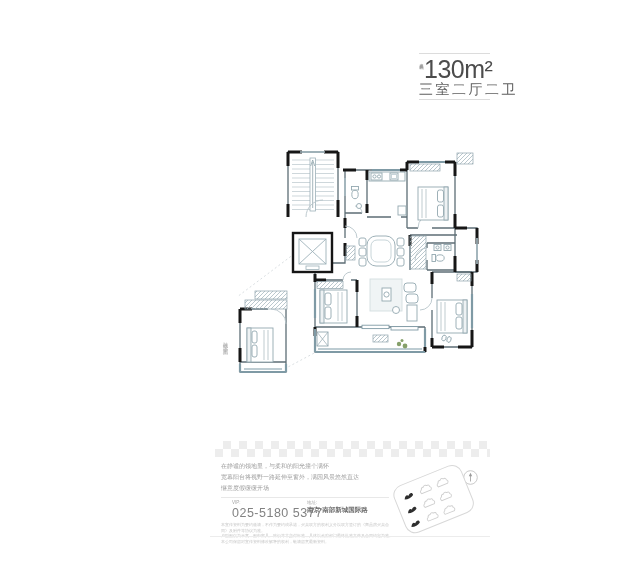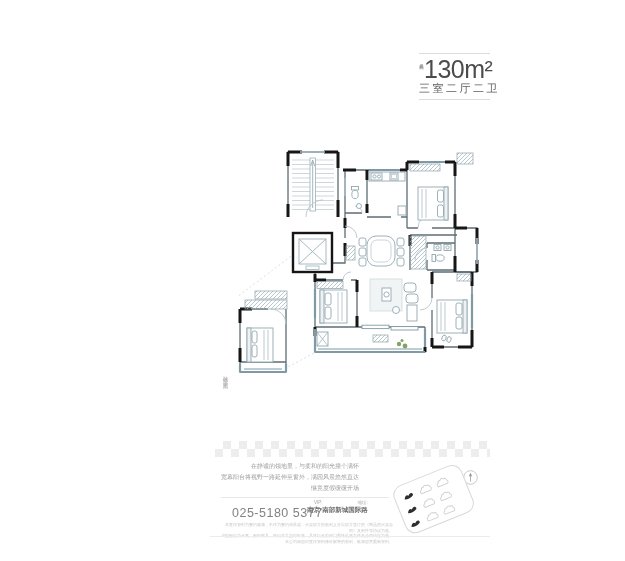--- a/index.html
+++ b/index.html
@@ -1,25 +1,25 @@
 <!DOCTYPE html>
 <html><head>
 <meta charset="utf-8">
 <style>
   html,body{margin:0;padding:0;background:#fff;}
   .page{position:relative;width:527px;height:561px;background:#ffffff;overflow:hidden;
-        font-family:"Liberation Sans",sans-serif;color:#555;text-align:right;}
+        font-family:"Liberation Sans",sans-serif;color:#555;}
   .abs{position:absolute;}
   
   .hr{background:#dcdcdc;height:1px;}
   .area-wrap{display:flex;align-items:flex-start;}
   .area-prefix{writing-mode:vertical-rl;font-size:4px;color:#9a9a9a;letter-spacing:.5px;
                margin:3px 1px 0 0;line-height:4px;}
   .area-num{font-size:25px;color:#4c4c4c;font-weight:500;line-height:25px;letter-spacing:-.5px;}
-  .rooms{font-size:11px;color:#606060;letter-spacing:2.5px;font-family:Liberation Serif, serif;}
+  .rooms{font-size:14px;color:#606060;letter-spacing:2.5px;font-family:Liberation Serif, serif;}
   
   .tagline{font-size:8.5px;font-weight:bold;color:#7d7d7d;letter-spacing:.8px;}
   .checker{width:275px;height:16px;
      background-image:
        linear-gradient(45deg,#ededed 25%,transparent 25%,transparent 75%,#ededed 75%),
        linear-gradient(45deg,#ededed 25%,transparent 25%,transparent 75%,#ededed 75%);
      background-size:16px 16px;background-position:0 0,8px 8px;}
   
   .desc{font-size:6px;color:#9b9b9b;line-height:11px;white-space:nowrap;}
   .mini-label{font-size:4.5px;color:#a6a6a6;line-height:6px;}

